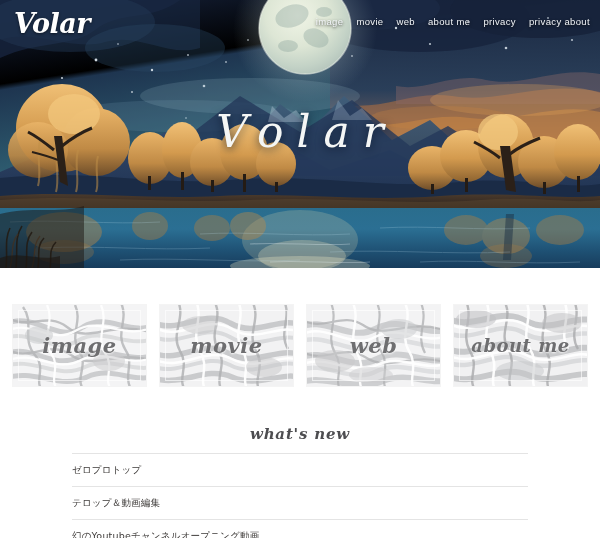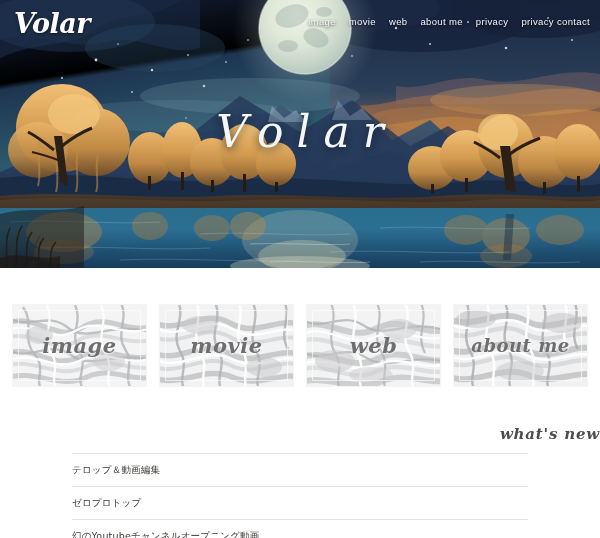--- a/index.html
+++ b/index.html
@@ -114,21 +114,21 @@
     letter-spacing: .5px;
     text-shadow: 0 1px 2px rgba(255,255,255,.85);
     white-space: nowrap;
   }
   .card-label.small { font-size: 18px; }
 
   
   .news-heading {
     position: absolute;
     top: 425px; left: 0; right: 0;
-    text-align: right;
+    text-align: center;
     font-family: "DejaVu Serif", serif;
     font-style: italic;
     font-weight: 700;
     font-size: 15px;
     color: #4d4d50;
     letter-spacing: .8px;
   }
   .news-list {
     position: absolute;
     top: 453px; left: 72px;
@@ -386,21 +386,21 @@
     </div>
 
     <div class="logo">Volar</div>
 
     <div class="nav">
       <span class="nav-item">image</span>
       <span class="nav-item">movie</span>
       <span class="nav-item">web</span>
       <span class="nav-item">about me</span>
       <span class="nav-item">privacy</span>
-      <span class="nav-item">privacy contact</span>
+      <span class="nav-item">privacy about</span>
     </div>
 
     <div class="hero-title">Volar</div>
   </div>
 
   <div class="cards">
 
     <div class="card">
       <div class="card-art">
         <svg viewBox="0 0 133 81" preserveAspectRatio="none" xmlns="http://www.w3.org/2000/svg">
@@ -537,23 +537,23 @@
       <div class="card-inner-border"></div>
       <div class="card-label small">about me</div>
     </div>
 
   </div>
 
   <div class="news-heading">what's new</div>
 
   <div class="news-list">
     <div class="news-item">
+      <span class="news-item-text">ゼロプロトップ</span>
+    </div>
+    <div class="news-item">
       <span class="news-item-text">テロップ＆動画編集</span>
-    </div>
-    <div class="news-item">
-      <span class="news-item-text">ゼロプロトップ</span>
     </div>
     <div class="news-item">
       <span class="news-item-text">幻のYoutubeチャンネルオープニング動画</span>
     </div>
   </div>
 
 </div>
 
 </body></html>

